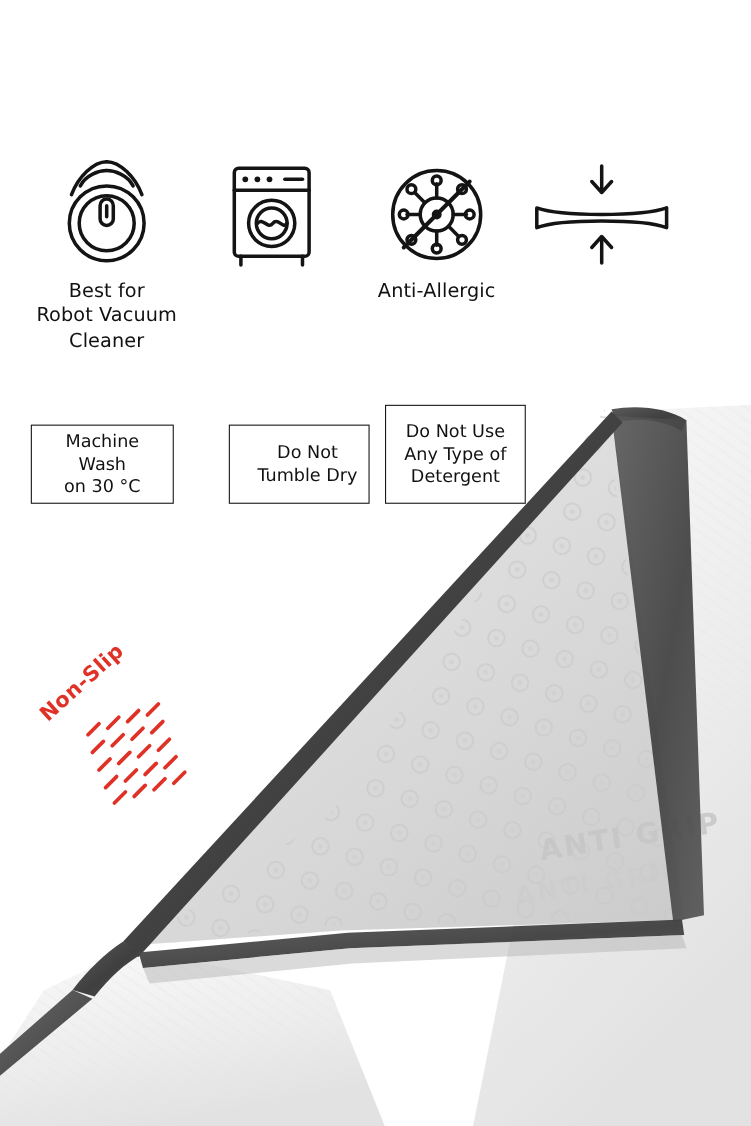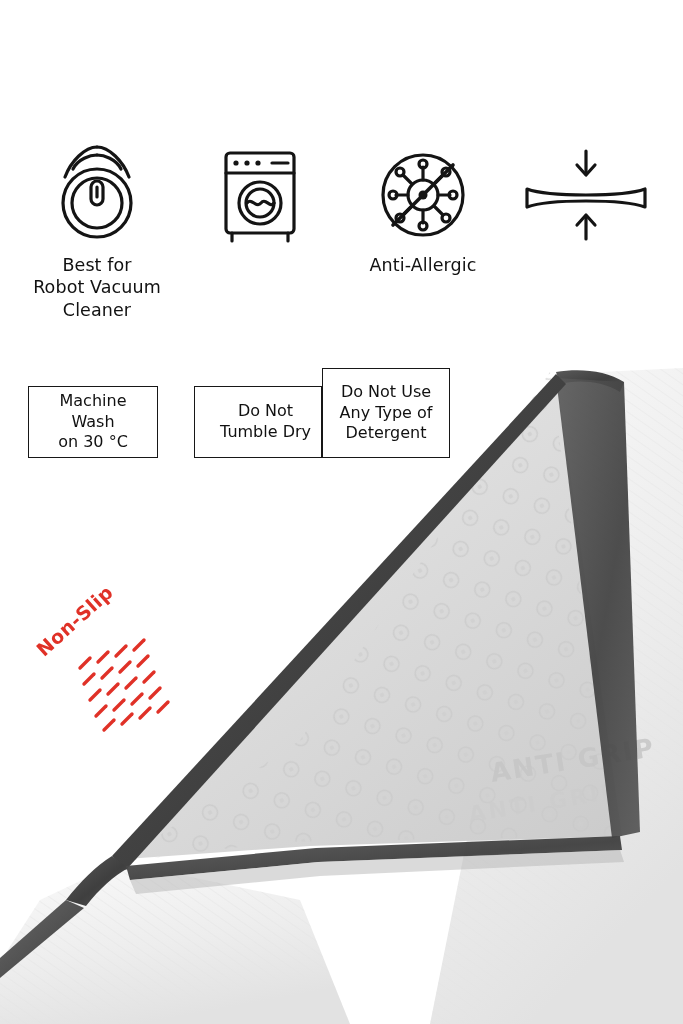--- a/index.html
+++ b/index.html
@@ -16,21 +16,20 @@
     color: #1a1a1a;
   }
 
   
   .features {
     position: absolute;
     top: 140px;
     left: 0;
     width: 683px;
     display: flex;
-    justify-content: space-between;
     padding: 0 22px;
     box-sizing: border-box;
   }
   .feature {
     width: 150px;
     display: flex;
     flex-direction: column;
     align-items: center;
   }
   .feature .glyph {
@@ -47,20 +46,21 @@
     color: #111;
     letter-spacing: 0.1px;
   }
 
   
   .care-row {
     position: absolute;
     top: 386px;
     left: 28px;
     display: flex;
+    gap: 14px;
     align-items: flex-start;
   }
   .care-box {
     border: 1.6px solid #171717;
     box-sizing: border-box;
     padding: 8px 10px;
     text-align: center;
     font-size: 16px;
     line-height: 1.3;
     color: #111;

